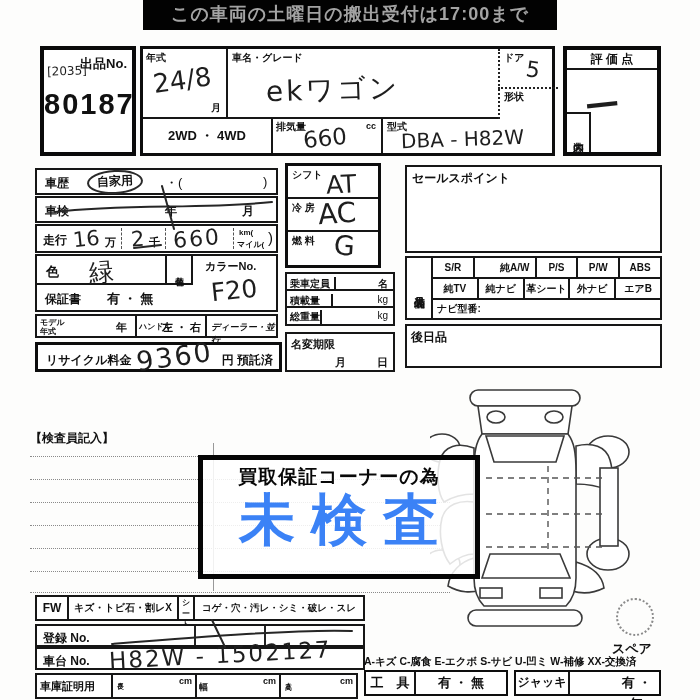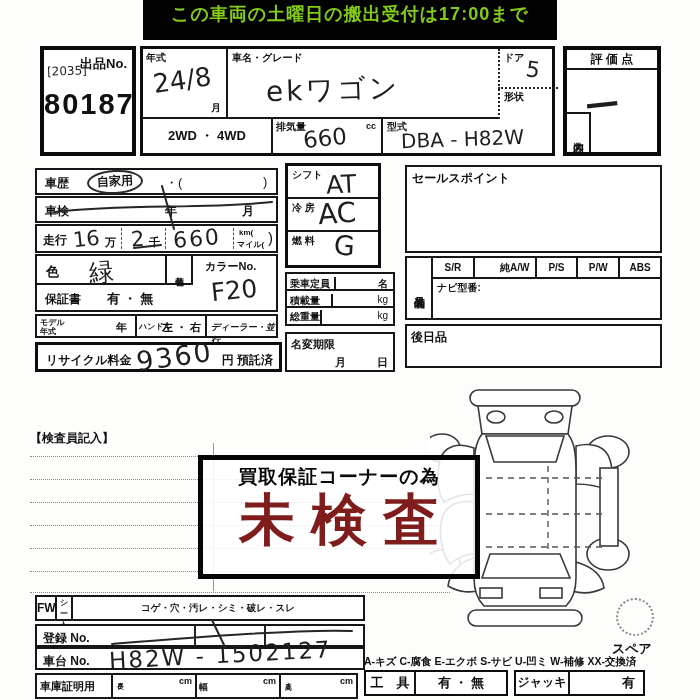--- a/index.html
+++ b/index.html
@@ -20,21 +20,21 @@
   .dashv { border-left:1px dashed #555; width:0; }
   .cell-border-r { border-right:2px solid #161616; }
   .cell-border-b { border-bottom:2px solid #161616; }
   svg { display:block; }
 </style>
 </head>
 <body>
 
 <div id="sheet">
 
-  <div class="abs" style="left:143px; top:0; width:414px; height:40px; background:#020202; color:#84cc16;
+  <div class="abs" style="left:143px; top:0; width:414px; height:30px; background:#020202; color:#a3a3a3;
               font-size:18px; font-weight:bold; text-align:center; line-height:29px; letter-spacing:1px;">この車両の土曜日の搬出受付は17:00まで</div>
 
   <div class="abs b4" style="left:40px; top:46px; width:96px; height:110px;">
     <span class="abs lbl" style="top:5px; right:5px; font-size:13px;">出品No.</span>
     <span class="abs hw" style="top:14px; left:3px; font-size:12px; transform:rotate(-2deg);">[2035]</span>
     <span class="abs" style="top:38px; left:0; width:100%; text-align:center; font-size:29px; font-weight:bold; letter-spacing:2px;">80187</span>
   </div>
 
   <div class="abs b3" style="left:140px; top:46px; width:415px; height:110px;">
     <div class="abs cell-border-r cell-border-b" style="left:0; top:0; width:85px; height:70px;">
@@ -187,20 +187,27 @@
     <div class="abs cell-border-r" style="left:0; top:0; width:26px; height:60px; display:flex; align-items:center; justify-content:center;">
       <span class="vtext lbl" style="font-size:11px;">装備品</span>
     </div>
     <div class="abs" style="left:26px; top:0; width:227px; height:60px;">
       <div style="display:flex; height:21px; border-bottom:2px solid #161616;">
         <div class="cell-border-r lbl" style="flex:1; font-size:10px; text-align:center; line-height:19px;">S/R</div>
         <div class="cell-border-r lbl" style="flex:1; font-size:10px; text-align:center; line-height:19px;padding-left:20px;">純A/W</div>
         <div class="cell-border-r lbl" style="flex:1; font-size:10px; text-align:center; line-height:19px;">P/S</div>
         <div class="cell-border-r lbl" style="flex:1; font-size:10px; text-align:center; line-height:19px;">P/W</div>
         <div class="lbl" style="flex:1; font-size:10px; text-align:center; line-height:19px;">ABS</div>
+      </div>
+      <div style="display:flex; height:21px; border-bottom:2px solid #161616;">
+        <div class="cell-border-r lbl" style="flex:1; font-size:10px; text-align:center; line-height:19px;">純TV</div>
+        <div class="cell-border-r lbl" style="flex:1; font-size:10px; text-align:center; line-height:19px;">純ナビ</div>
+        <div class="cell-border-r lbl" style="flex:1; font-size:10px; text-align:center; line-height:19px;">革シート</div>
+        <div class="cell-border-r lbl" style="flex:1; font-size:10px; text-align:center; line-height:19px;">外ナビ</div>
+        <div class="lbl" style="flex:1; font-size:10px; text-align:center; line-height:19px;">エアB</div>
       </div>
       <div style="height:18px; position:relative;">
         <span class="abs lbl" style="left:4px; top:2px; font-size:10px;">ナビ型番:</span>
       </div>
     </div>
   </div>
 
   <div class="abs b2" style="left:405px; top:324px; width:257px; height:44px;">
     <span class="abs lbl" style="left:4px; top:3px; font-size:12px;">後日品</span>
   </div>
@@ -241,25 +248,26 @@
     <g fill="none" stroke="#555" stroke-width="1.4" stroke-dasharray="6 5">
       <line x1="56" y1="96" x2="176" y2="96"></line>
       <line x1="56" y1="132" x2="176" y2="132"></line>
       <line x1="56" y1="165" x2="176" y2="165"></line>
       <line x1="118" y1="84" x2="118" y2="170"></line>
     </g>
   </svg>
 
   <div class="abs" style="left:198px; top:455px; width:282px; height:124px; border:5px solid #050505; background:rgba(255,255,255,0.86); z-index:6; text-align:center;">
     <div style="margin-top:4px; font-size:19px; font-weight:900; letter-spacing:1px; color:#080808;">買取保証コーナーの為</div>
-    <div style="margin-top:2px; font-size:56px; font-weight:900; letter-spacing:16px; padding-left:16px; line-height:1; color:#7f1d1d;">未検査</div>
+    <div style="margin-top:2px; font-size:56px; font-weight:900; letter-spacing:16px; padding-left:16px; line-height:1; color:#3b82f6;">未検査</div>
   </div>
 
   <div class="abs b2" style="left:35px; top:595px; width:330px; height:26px; display:flex; align-items:stretch;">
-    <div class="cell-border-r lbl" style="width:20px; text-align:right; font-size:12px; line-height:22px;">FW</div>
+    <div class="cell-border-r lbl" style="width:32px; text-align:center; font-size:12px; line-height:22px;">FW</div>
+    <div class="cell-border-r lbl" style="width:110px; text-align:center; font-size:10px; line-height:22px;">キズ・トビ石・割レX</div>
     <div class="cell-border-r" style="width:16px; text-align:center;">
       <div class="lbl" style="font-size:8px; line-height:11px;">シート</div>
       <div class="lbl" style="font-size:10px; line-height:10px;">内装</div>
     </div>
     <div class="lbl" style="flex:1; text-align:center; font-size:9.5px; line-height:22px;">コゲ・穴・汚レ・シミ・破レ・スレ</div>
   </div>
 
   <div class="abs b2" style="left:35px; top:624px; width:330px; height:23px;">
     <span class="abs lbl" style="left:6px; top:4px; font-size:12px;">登録 No.</span>
     <div class="abs" style="left:157px; top:0; height:100%; border-left:2px solid #222;"></div>
@@ -289,21 +297,21 @@
 
   <div class="abs" style="left:616px; top:598px; width:38px; height:38px; border:2px dotted #8a8a8a; border-radius:50%;"></div>
   <span class="abs lbl" style="left:612px; top:640px; font-size:13px;">スペア</span>
 
   <span class="abs lbl" style="left:364px; top:655px; font-size:10.5px; white-space:nowrap;">A-キズ C-腐食 E-エクボ S-サビ U-凹ミ W-補修 XX-交換済</span>
 
   <div class="abs" style="left:364px; top:670px; width:144px; height:26px; border:2.5px solid #0d0d0d; background:#fff; display:flex;">
     <div class="cell-border-r lbl" style="width:50px; text-align:center; font-size:13px; line-height:21px;">工　具</div>
     <div class="lbl" style="flex:1; text-align:center; font-size:13px; line-height:21px;">有 ・ 無</div>
   </div>
-  <div class="abs" style="left:514px; top:670px; width:131px; height:26px; border:2.5px solid #0d0d0d; background:#fff; display:flex;gap:44px;">
+  <div class="abs" style="left:514px; top:670px; width:147px; height:26px; border:2.5px solid #0d0d0d; background:#fff; display:flex;gap:44px;">
     <div class="cell-border-r lbl" style="width:54px; text-align:center; font-size:12px; line-height:21px;">ジャッキ</div>
     <div class="lbl" style="flex:1; text-align:center; font-size:13px; line-height:21px;">有 ・ 無</div>
   </div>
 
   <svg class="abs" style="left:0; top:0; z-index:3; pointer-events:none;" width="700" height="700" viewBox="0 0 700 700">
     <g fill="none" stroke="#262626" stroke-width="2" stroke-linecap="round">
       <path d="M55,212 C120,204 210,209 272,202"></path>
       <path d="M162,186 L174,229"></path>
       <path d="M134,248 L161,245"></path>
       <path d="M112,644 C200,637 300,629 352,631"></path>

